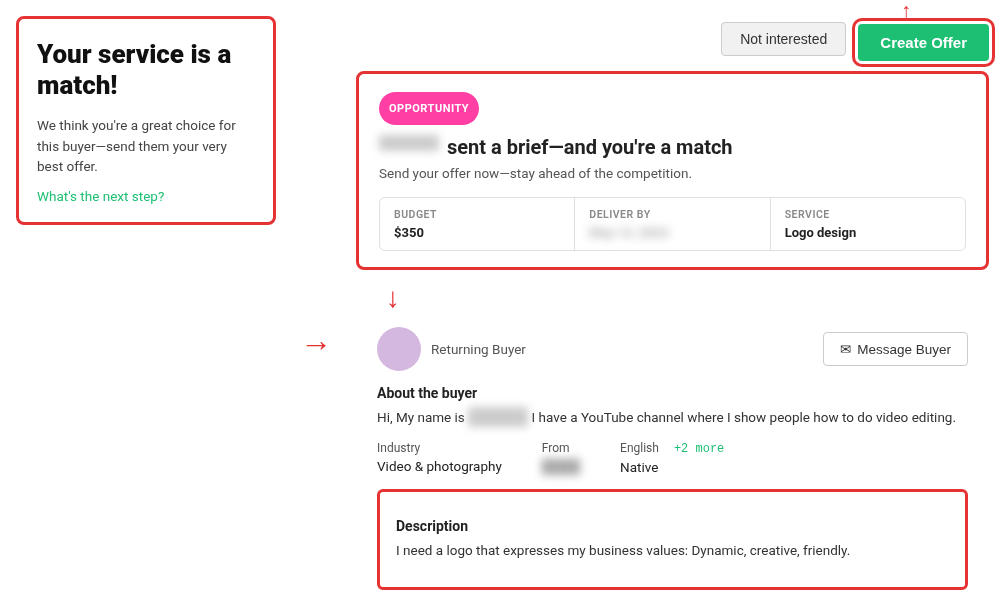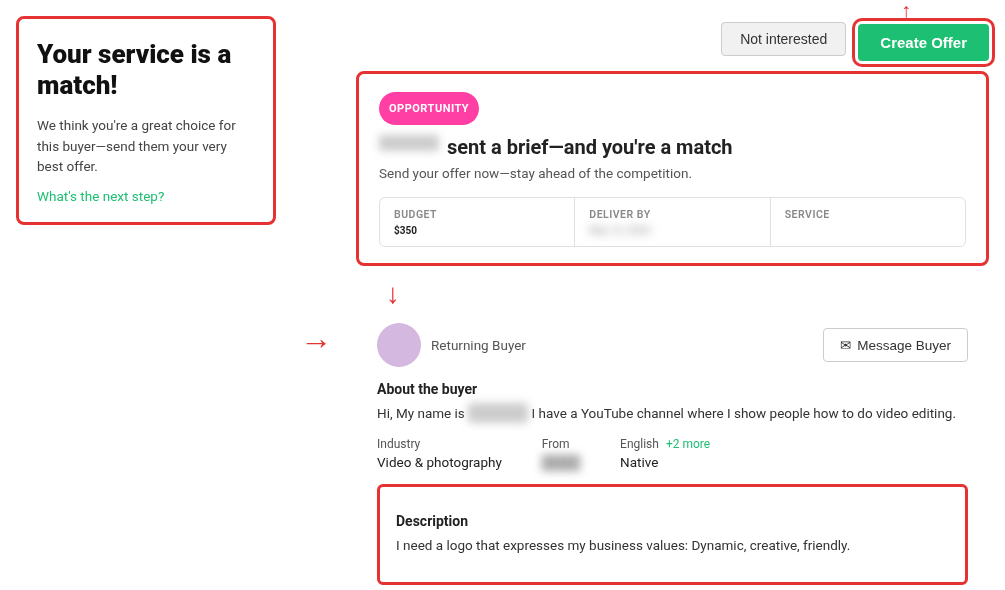--- a/index.html
+++ b/index.html
@@ -133,21 +133,21 @@
     .meta-item:last-child { border-right: none; }
     .meta-label {
       font-size: 10.5px;
       color: #888;
       text-transform: uppercase;
       letter-spacing: 0.5px;
       margin-bottom: 4px;
       font-weight: 600;
     }
     .meta-value {
-      font-size: 10px;
+      font-size: 13px;
       font-weight: 700;
       color: #222;
     }
     .meta-value.blurred {
       filter: blur(5px);
       color: #aaa;
       user-select: none;
     }
 
     
@@ -227,21 +227,22 @@
       color: #222;
     }
     .detail-value.blurred {
       filter: blur(4px);
       color: #aaa;
     }
     .lang-link {
       color: #1dbf73;
       font-size: 12px;
       text-decoration: none;
-      margin-left: 4px;
+      margin-left: 12px;
+      font-family: Liberation Mono, monospace;
     }
 
     
     .description-box {
       border: 3px solid #e53232;
       border-radius: 6px;
       padding: 26px 16px;
       background: #fff;
       margin-top: 4px;
     }
@@ -325,20 +326,21 @@
         <div class="meta-item">
           <div class="meta-label">BUDGET</div>
           <div class="meta-value">$350</div>
         </div>
         <div class="meta-item">
           <div class="meta-label">DELIVER BY</div>
           <div class="meta-value blurred">May 12, 2024</div>
         </div>
         <div class="meta-item">
           <div class="meta-label">SERVICE</div>
+          <div class="meta-value">Logo design</div>
         </div>
       </div>
     </div>
 
     <div class="down-arrow-wrapper">
       <span style="color:#e53232; font-size:28px; font-weight:900; line-height:1;">↓</span>
     </div>
 
     <div class="buyer-section">
       <div class="buyer-header">

